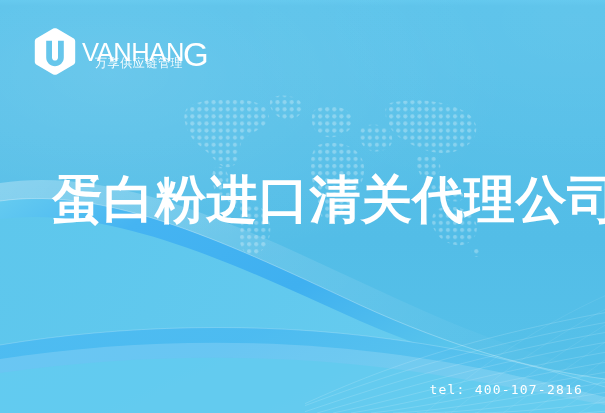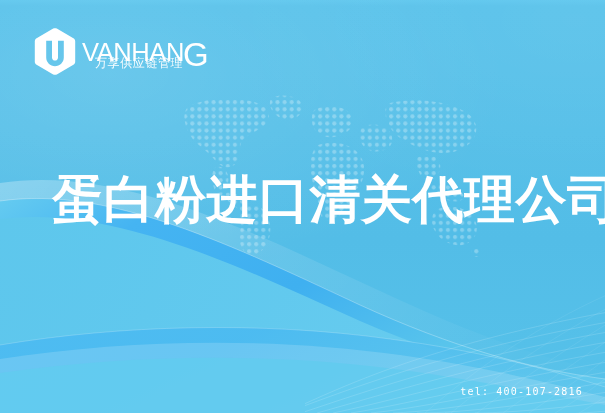--- a/index.html
+++ b/index.html
@@ -130,21 +130,21 @@
     letter-spacing: 0.5px;
     white-space: nowrap;
   }
 
   
   .phone {
     position: absolute;
     right: 22px;
     bottom: 16px;
     font-family: "DejaVu Sans Mono", "Liberation Mono", monospace;
-    font-size: 10px;
+    font-size: 13px;
     letter-spacing: 1.2px;
     color: #ffffff;
     white-space: nowrap;
   }
 </style>
 </head>
 <body>
 
 <div id="banner">
 

